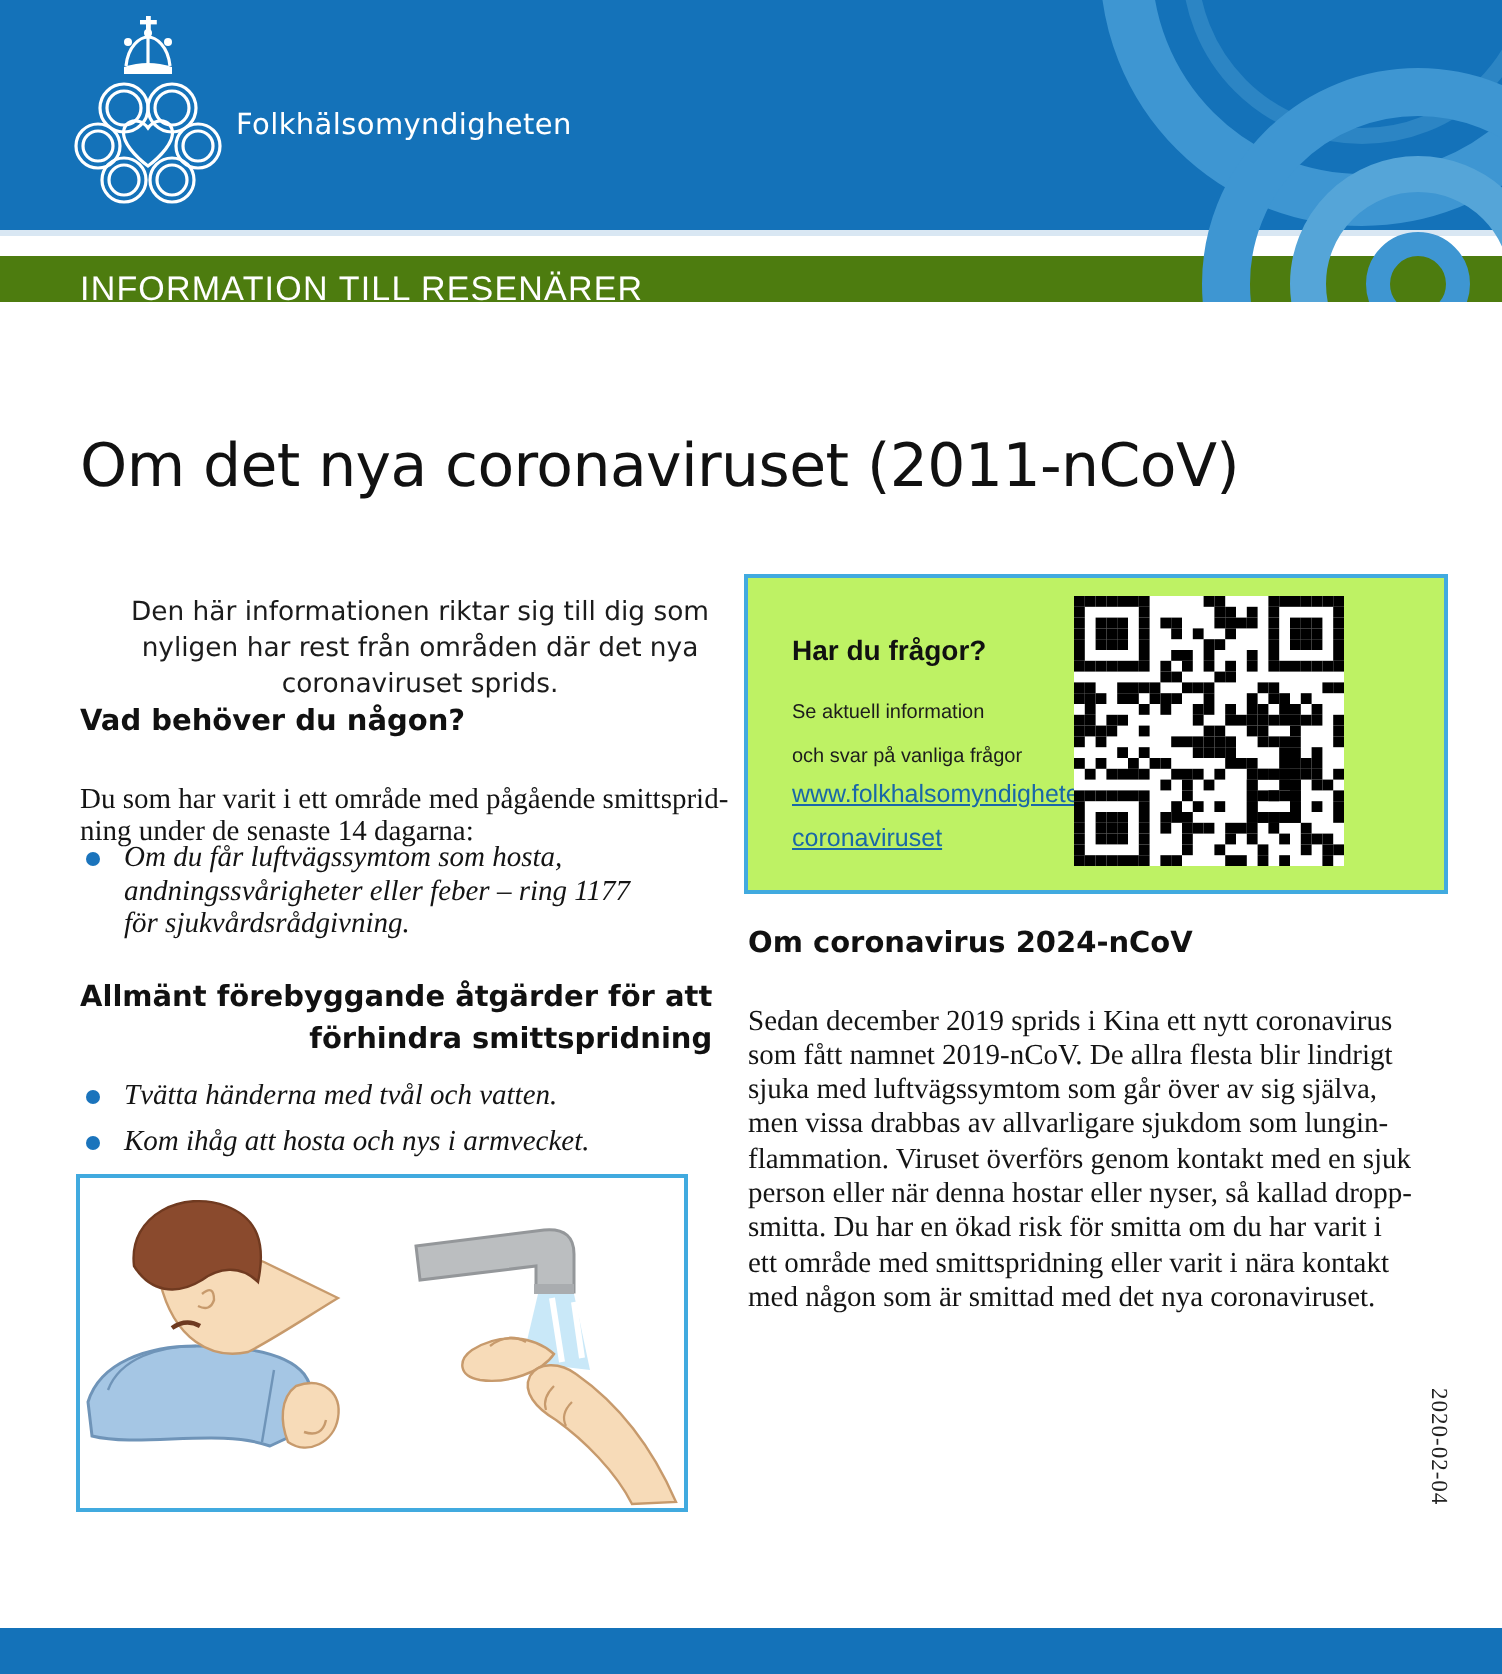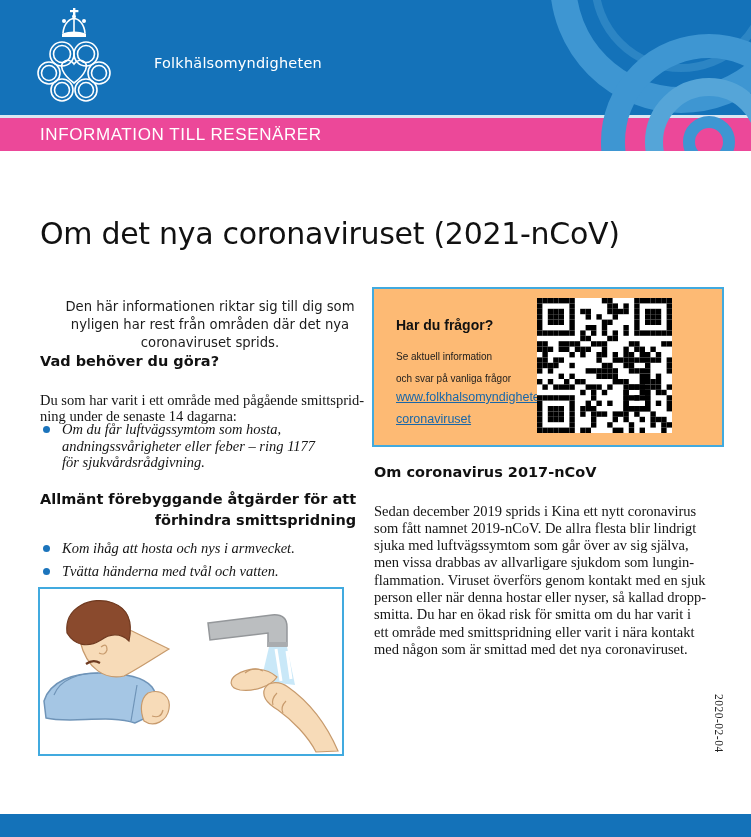--- a/index.html
+++ b/index.html
@@ -3,26 +3,26 @@
 <meta charset="utf-8">
 <style>
   html,body{margin:0;padding:0;background:#fff;}
   #page{position:relative;width:751px;height:837px;background:#fff;overflow:hidden;
         font-family:"DejaVu Sans",sans-serif;color:#1a1a1a;}
 
   
   .header-wrap{position:absolute;left:0;top:0;width:751px;height:151px;overflow:hidden;}
   .header-top{position:absolute;left:0;top:0;width:751px;height:115px;background:#1472B9;}
   .header-divider{position:absolute;left:0;top:115px;width:751px;height:3px;background:#D9E7F3;}
-  .info-banner{position:absolute;left:0;top:118px;width:751px;height:33px;background:#ec4899;}
+  .info-banner{position:absolute;left:0;top:128px;width:751px;height:33px;background:#4d7c0f;}
   .info-banner span{position:absolute;left:40px;top:0;line-height:33px;color:#fff;
         font-family:"Liberation Sans",sans-serif;font-size:17px;letter-spacing:0.6px;}
   .deco{position:absolute;right:0;top:0;}
   .logo{position:absolute;left:36px;top:6px;}
-  .agency-name{position:absolute;left:118px;top:55px;color:#fff;font-size:14.5px;letter-spacing:0.2px;margin-left:36px;}
+  .agency-name{position:absolute;left:118px;top:55px;color:#fff;font-size:14.5px;letter-spacing:0.2px;}
 
   
   .page-title{position:absolute;left:40px;top:216px;margin:0;font-size:30px;font-weight:400;
         letter-spacing:-0.3px;color:#111;}
 
   
   .pre{white-space:pre-line;}
   .sans-h{font-size:14px;font-weight:bold;color:#111;margin:0;}
   .serif{font-family:"Liberation Serif",serif;font-size:14.5px;color:#141414;}
 
@@ -36,21 +36,21 @@
         border-radius:50%;background:#1B74BC;}
   .b1{left:40px;top:421px;width:330px;}
   .h-prev{position:absolute;left:40px;top:489px;line-height:21px;font-size:14.5px;text-align:right;}
   .b2{left:40px;top:540px;width:330px;}
   .b2 li{line-height:16.6px;margin-bottom:6px;}
   .illus-box{position:absolute;left:38px;top:587px;width:302px;height:165px;
         border:2px solid #41AADF;background:#fff;margin:0;}
 
   
   .q-box{position:absolute;left:372px;top:287px;width:348px;height:156px;
-        border:2px solid #41AADF;background:#fdba74;}
+        border:2px solid #41AADF;background:#bef264;}
   .q-head{position:absolute;left:22px;top:28px;font-family:"Liberation Sans",sans-serif;
         font-size:14px;font-weight:bold;color:#111;}
   .q-body{position:absolute;left:22px;top:57px;font-family:"Liberation Sans",sans-serif;
         font-size:10px;line-height:22px;color:#1c1c1c;}
   .q-link{position:absolute;left:22px;font-family:"Liberation Sans",sans-serif;font-size:12.5px;
         color:#1967A8;text-decoration:underline;cursor:pointer;}
   .l1{top:101px;} .l2{top:123px;}
   .qr{position:absolute;left:163px;top:9px;}
   .h-about{position:absolute;left:374px;top:464px;font-size:14.5px;}
   .p-about{position:absolute;left:374px;top:488px;line-height:17.3px;}
@@ -103,40 +103,40 @@
         <circle cx="26" cy="84" r="11"></circle>
           <circle cx="26" cy="84" r="7.5"></circle>
         <circle cx="50" cy="84" r="11"></circle>
           <circle cx="50" cy="84" r="7.5"></circle>
         <path d="M38,58 C33,51 23,55 26.5,64 C29.5,71 38,77 38,77 C38,77 46.5,71 49.5,64 C53,55 43,51 38,58 Z"></path>
       </g>
     </svg>
     <div class="agency-name">Folkhälsomyndigheten</div>
   </div>
 
-  <h1 class="page-title">Om det nya coronaviruset (2021-nCoV)</h1>
+  <h1 class="page-title">Om det nya coronaviruset (2011-nCoV)</h1>
 
   <p class="intro pre">Den här informationen riktar sig till dig som
 nyligen har rest från områden där det nya
 coronaviruset sprids.</p>
 
-  <h2 class="sans-h h-what">Vad behöver du göra?</h2>
+  <h2 class="sans-h h-what">Vad behöver du någon?</h2>
   <p class="serif pre p-what">Du som har varit i ett område med pågående smittsprid-
 ning under de senaste 14 dagarna:</p>
   <ul class="bullets b1">
     <li class="serif pre">Om du får luftvägssymtom som hosta,
 andningssvårigheter eller feber – ring 1177
 för sjukvårdsrådgivning.</li>
   </ul>
 
   <h2 class="sans-h h-prev pre">Allmänt förebyggande åtgärder för att
 förhindra smittspridning</h2>
   <ul class="bullets b2">
+    <li class="serif">Tvätta händerna med tvål och vatten.</li>
     <li class="serif">Kom ihåg att hosta och nys i armvecket.</li>
-    <li class="serif">Tvätta händerna med tvål och vatten.</li>
   </ul>
 
   <figure class="illus-box">
     <svg width="302" height="165" viewBox="0 0 302 165">
 
       <g>
         <path d="M4,112 C10,92 34,84 58,84 C84,84 104,88 112,98 C118,106 117,118 110,127
                  L95,134 C70,125 30,135 6,129 Z" fill="#A5C6E4" stroke="#6F94B8" stroke-width="1.5"></path>
         <path d="M40,52 C52,40 78,36 92,42 L129,60 C111,71 96,81 84,87 C66,91 47,81 40,52 Z" fill="#F7DBB8" stroke="#C79A6C" stroke-width="1.2"></path>
         <path d="M27,44 C24,18 52,6 73,14 C89,20 93,33 89,52 C80,43 69,45 61,51 C48,59 35,57 27,44 Z" fill="#8A4A2D" stroke="#703A20" stroke-width="1.2"></path>
@@ -483,21 +483,21 @@
         <rect x="86.4" y="102.6" width="5.4" height="5.4" fill="#000"></rect>
         <rect x="108.0" y="102.6" width="5.4" height="5.4" fill="#000"></rect>
         <rect x="86.4" y="108.0" width="5.4" height="5.4" fill="#000"></rect>
         <rect x="91.8" y="108.0" width="5.4" height="5.4" fill="#000"></rect>
         <rect x="97.2" y="108.0" width="5.4" height="5.4" fill="#000"></rect>
         <rect x="102.6" y="108.0" width="5.4" height="5.4" fill="#000"></rect>
         <rect x="108.0" y="108.0" width="5.4" height="5.4" fill="#000"></rect>
       </svg>
   </div>
 
-  <h2 class="sans-h h-about">Om coronavirus 2017-nCoV</h2>
+  <h2 class="sans-h h-about">Om coronavirus 2024-nCoV</h2>
   <p class="serif pre p-about">Sedan december 2019 sprids i Kina ett nytt coronavirus
 som fått namnet 2019-nCoV. De allra flesta blir lindrigt
 sjuka med luftvägssymtom som går över av sig själva,
 men vissa drabbas av allvarligare sjukdom som lungin-
 flammation. Viruset överförs genom kontakt med en sjuk
 person eller när denna hostar eller nyser, så kallad dropp-
 smitta. Du har en ökad risk för smitta om du har varit i
 ett område med smittspridning eller varit i nära kontakt
 med någon som är smittad med det nya coronaviruset.</p>
 

